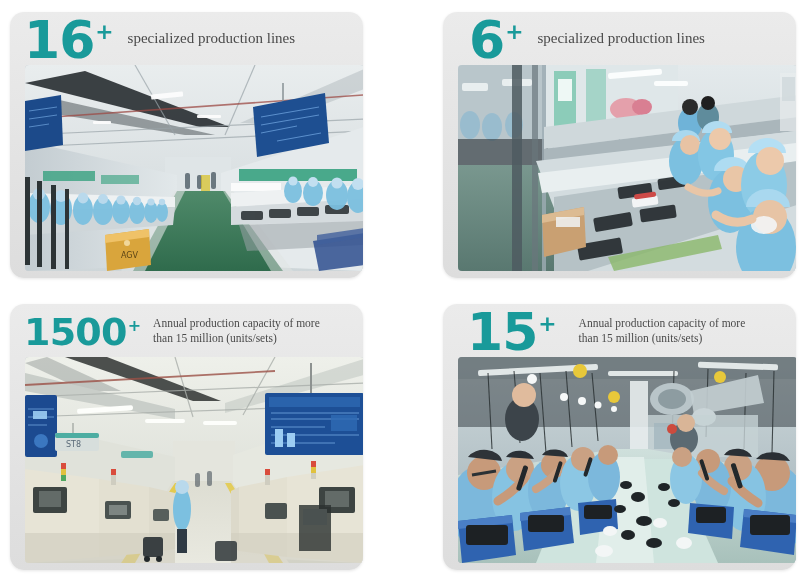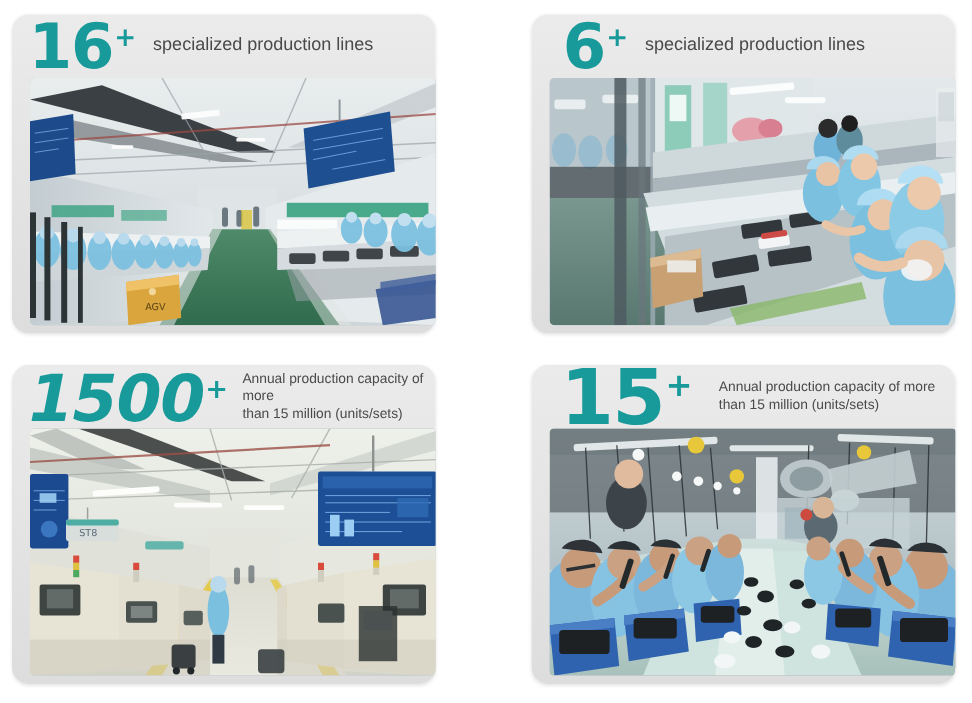--- a/index.html
+++ b/index.html
@@ -56,28 +56,28 @@
   }
   .stat-number .plus {
     font-size: 0.42em;
     vertical-align: super;
     font-weight: 700;
     letter-spacing: 0;
     margin-left: 1px;
   }
   .c1 .stat-number { font-size: 52px; margin-top: 4px; }
   .c2 .stat-number { font-size: 52px; margin-top: 4px; margin-left: 12px; }
-  .c3 .stat-number { font-size: 54px; margin-top: 4px; font-style: italic; }
-  .c4 .stat-number { font-size: 64px; margin-top: 4px; margin-left: 10px; }
+  .c3 .stat-number { font-size: 38px; margin-top: 4px; }
+  .c4 .stat-number { font-size: 52px; margin-top: 4px; margin-left: 10px; }
 
   .stat-caption {
     color: #4a4a4a;
     margin-left: 14px;
     line-height: 1.25;
-    font-family: Liberation Sans, sans-serif;
+    font-family: Liberation Serif, serif;
   }
   .c1 .stat-caption, .c2 .stat-caption { font-size: 15px; }
   .c3 .stat-caption, .c4 .stat-caption { font-size: 11.5px; max-width: 205px; margin-left: 12px; }
   .c4 .stat-caption { margin-left: 22px; }
   .stat-caption .line { display: block; }
 
   
   .photo {
     position: absolute;
     left: 15px;

